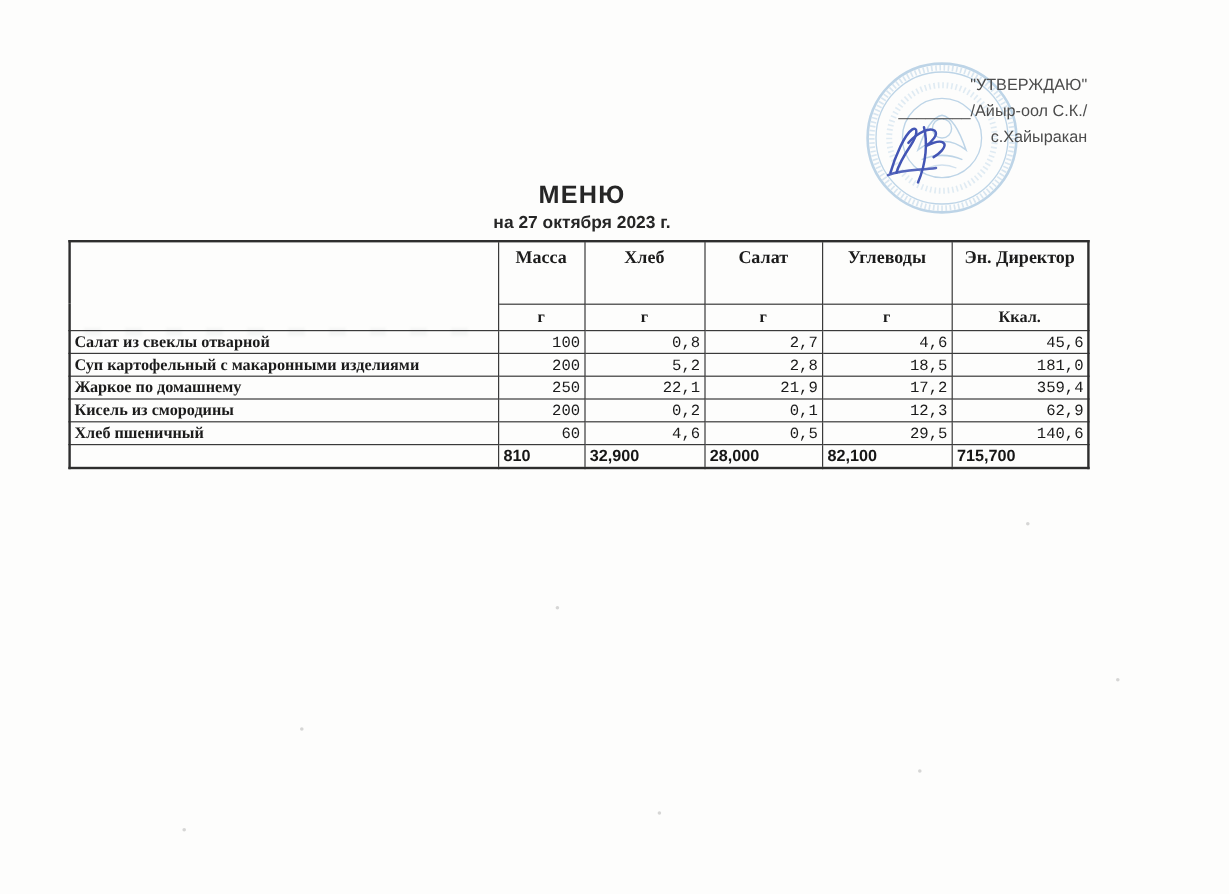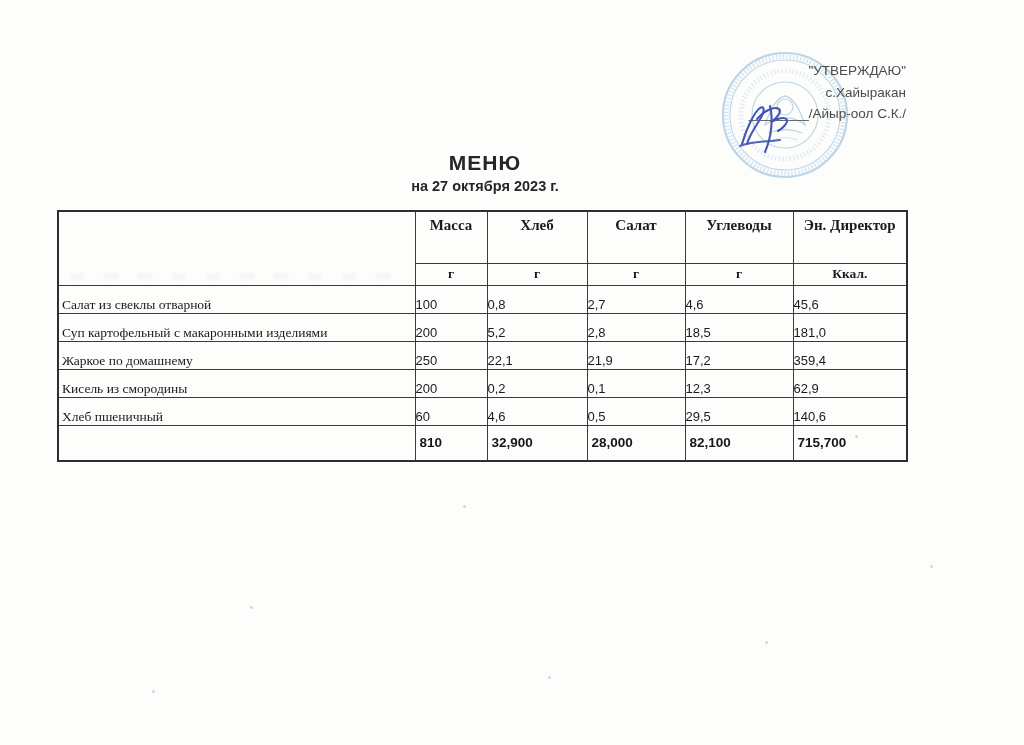--- a/index.html
+++ b/index.html
@@ -28,45 +28,45 @@
   
   .title-block{
     position:absolute;top:151px;left:0;width:1024px;
     text-align:center;transform:translateX(-27px);
     color:#262626;
   }
   .title-main{font-size:21px;font-weight:700;letter-spacing:1px;line-height:24px;}
   .title-sub{font-size:14.5px;font-weight:700;margin-top:3px;}
   
   table.menu{
-    position:absolute;left:57px;top:210px;width:849px;
+    position:absolute;left:57px;top:200px;width:849px;
     border-collapse:collapse;table-layout:fixed;
     border:2px solid #2e2e2e;
     color:#1b1b1b;
   }
   table.menu td,table.menu th{border:1px solid #3a3a3a;overflow:hidden;white-space:nowrap;}
   tr.hdr{height:52px;}
   tr.units{height:22px;}
   tr.datarow{height:19px;}
-  tr.totalrow{height:36px;}
+  tr.totalrow{height:20px;}
   th.colhead{
     font-family:"Liberation Serif",serif;font-weight:700;font-size:15px;
     text-align:center;vertical-align:top;padding-top:5px;
   }
   th.unit{
     font-family:"Liberation Serif",serif;font-weight:700;font-size:13.5px;
     text-align:center;vertical-align:middle;
   }
   td.dish{
     font-family:"Liberation Serif",serif;font-size:13.5px;
-    text-align:left;vertical-align:top;padding:11px 0 0 3px;
+    text-align:left;vertical-align:top;padding:1px 0 0 3px;font-weight:bold;
   }
   td.num{
-    font-family:Liberation Sans, sans-serif;font-size:13px;
-    text-align:left;vertical-align:bottom;padding:0 3px 1px 0;
+    font-family:Liberation Mono, monospace;font-size:13px;
+    text-align:right;vertical-align:bottom;padding:0 3px 1px 0;
   }
   td.tot{
     font-family:"Liberation Sans",sans-serif;font-weight:700;font-size:13.5px;
     text-align:left;vertical-align:middle;padding-left:4px;color:#161616;
   }
   
   .speck{
     position:absolute;width:3px;height:3px;border-radius:50%;
     background:#8f8f8f;opacity:.35;filter:blur(.6px);
   }
@@ -88,22 +88,22 @@
     <circle cx="75" cy="75" r="33" stroke-width="1.1" stroke="#aecbe2"></circle>
     <path d="M55 85 Q64 58 75 56 Q86 58 95 85 Q85 77 75 78 Q65 77 55 85 Z" stroke-width="1.3" stroke="#aecbe2"></path>
     <circle cx="75" cy="67" r="8" stroke-width="1.2" stroke="#aecbe2"></circle>
     <path d="M58 93 Q75 86 92 93" stroke-width="1.3" stroke="#aecbe2"></path>
     <path d="M63 100 Q75 95 87 100" stroke-width="1.1" opacity="0.7" stroke="#aecbe2"></path>
   </g>
 </svg>
 
 <div class="approval">
   <div>"УТВЕРЖДАЮ"</div>
+  <div>________/Айыр-оол С.К./</div>
   <div>с.Хайыракан</div>
-  <div>________/Айыр-оол С.К./</div>
 </div>
 
 <svg class="signature" viewBox="0 0 84 62">
   <g fill="none" stroke-linecap="round" stroke-width="2.1">
     <path d="M6 48 C10 34 18 16 24 12 C29 9 29 16 23 25 C19 31 13 41 11 48" stroke="#4355b5"></path>
     <path d="M21 23 C29 14 39 10 43 13 C46 16 41 22 35 26 C41 23 49 20 51 24 C52 27 47 32 42 35" stroke="#4355b5"></path>
     <path d="M34 10 C37 22 36 40 29 56" stroke="#4355b5"></path>
     <path d="M4 50 C16 45 30 46 44 44" opacity="0.9" stroke="#4355b5"></path>
   </g>
 </svg>

